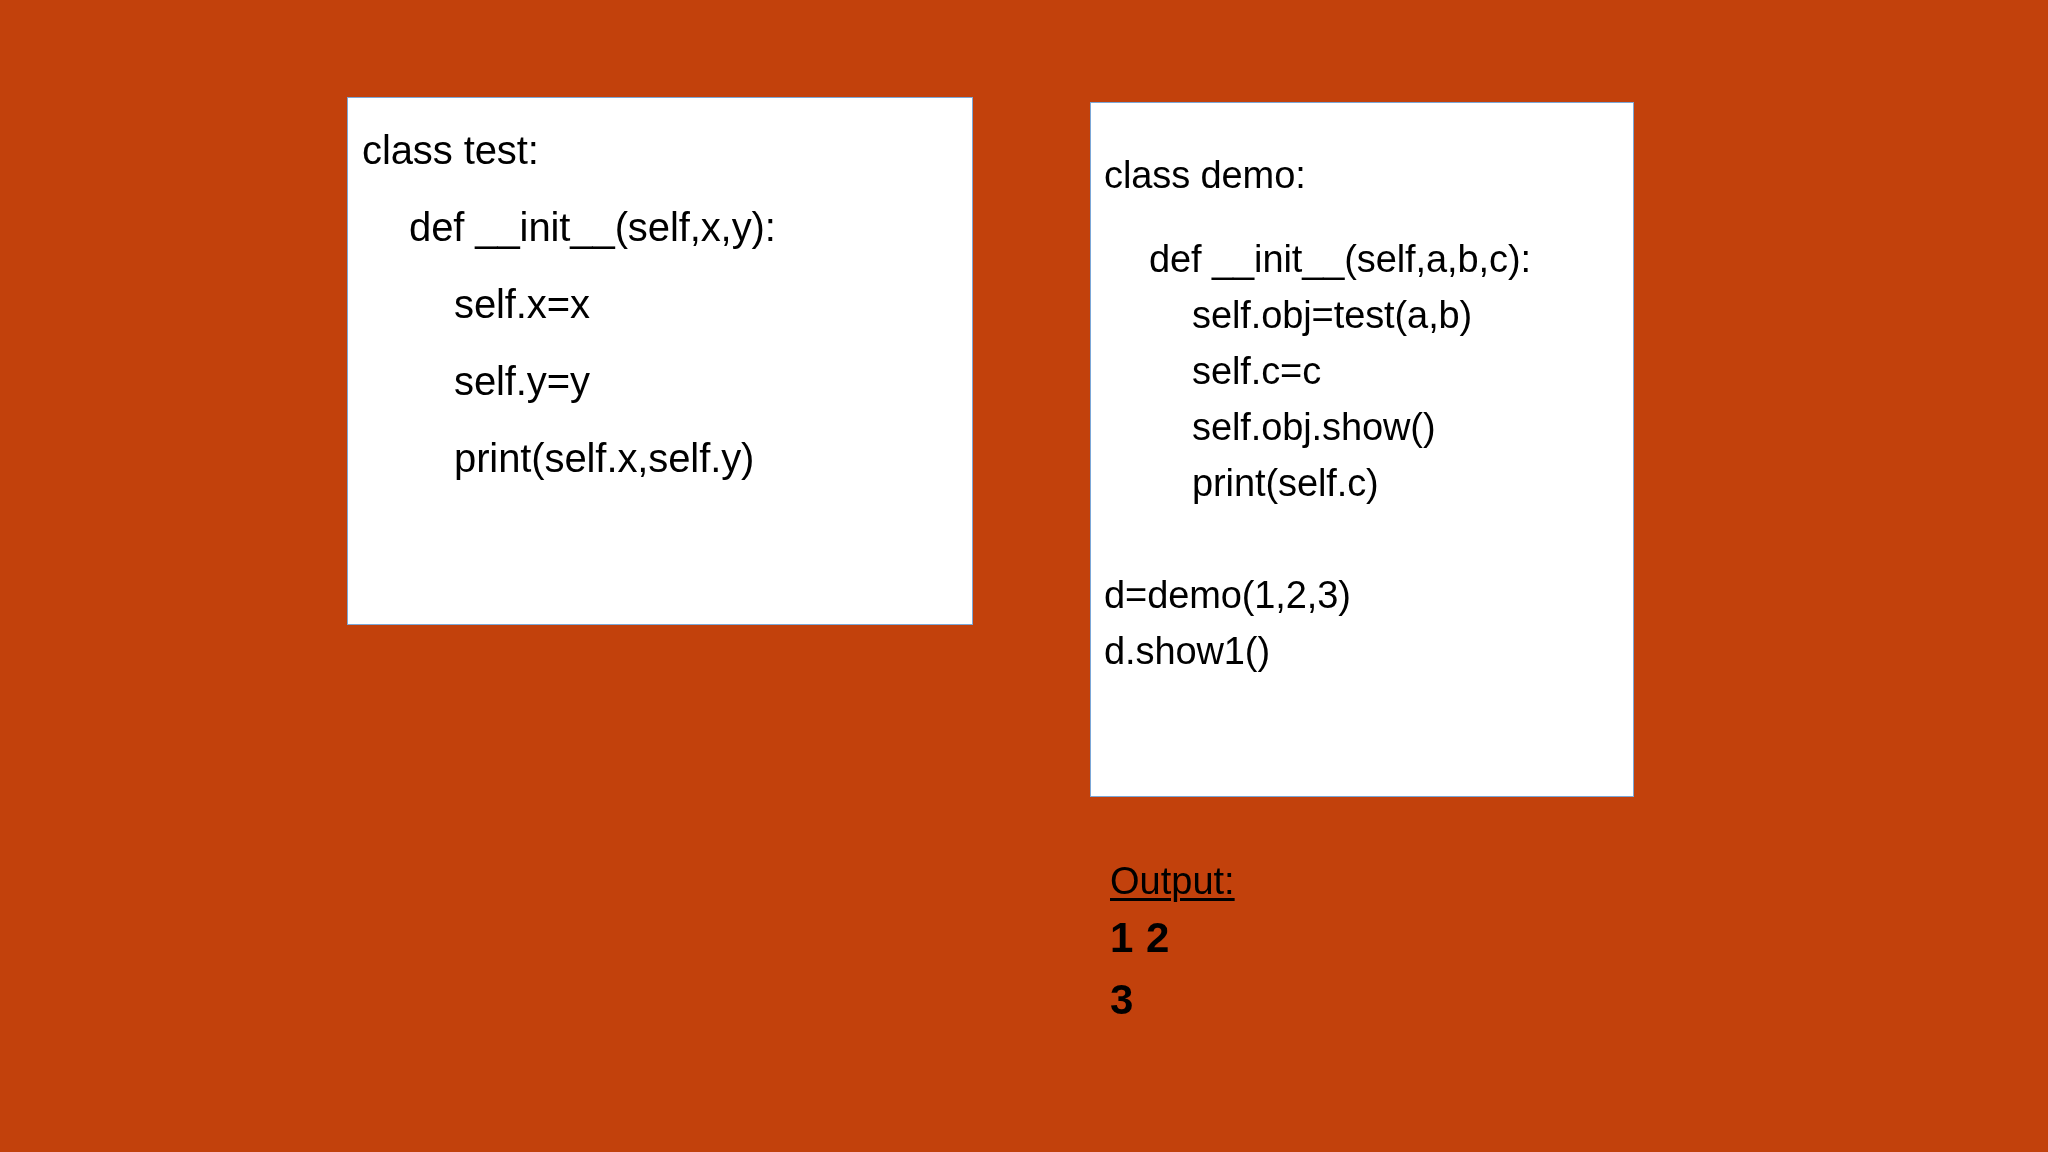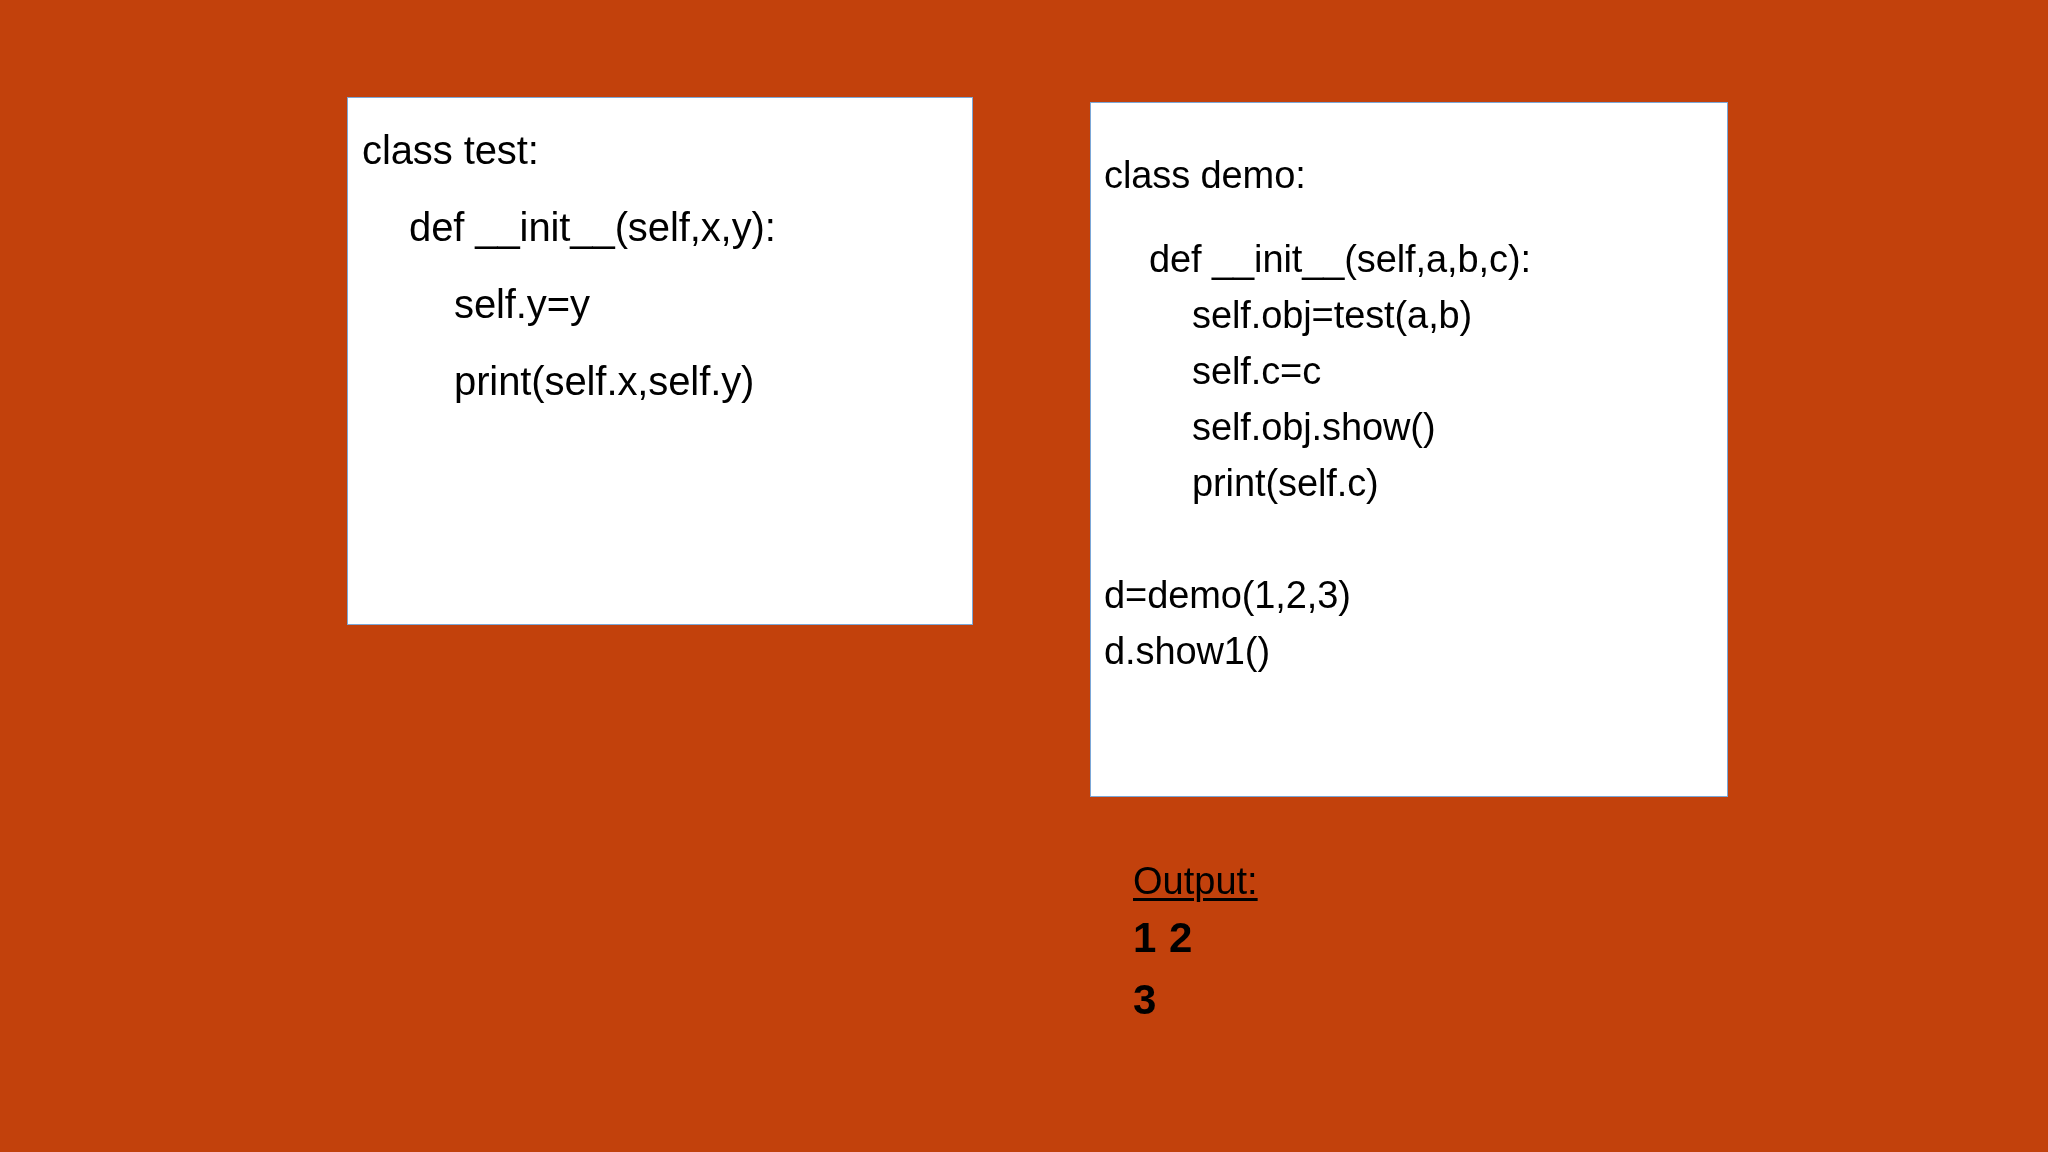--- a/index.html
+++ b/index.html
@@ -34,21 +34,21 @@
   #box-left {
     left: 347px;
     top: 97px;
     width: 626px;
     height: 528px;
   }
 
   #box-right {
     left: 1090px;
     top: 102px;
-    width: 638px;
+    width: 544px;
     height: 695px;
   }
 
   .code-lines {
     position: absolute;
     left: 0;
     top: 0;
     width: 100%;
   }
 
@@ -89,21 +89,21 @@
   #box-right .ind-1 { padding-left: 45px; margin-top: 28px; }
   #box-right .ind-2 { padding-left: 88px; }
 
   .code-line.blank {
     min-height: 1px;
   }
 
   
   #output-block {
     position: absolute;
-    left: 1133px;
+    left: 1110px;
     top: 855px;
     width: 440px;
   }
 
   #output-label {
     font-size: 38px;
     line-height: 52px;
     text-decoration: underline;
     text-underline-offset: 4px;
     text-decoration-thickness: 2.5px;
@@ -123,20 +123,21 @@
 </style>
 </head>
 <body>
 
 <div class="slide">
 
   <div class="code-box" id="box-left">
     <div class="code-lines">
       <div class="code-line ind-0">class test:</div>
       <div class="code-line ind-1">def __init__(self,x,y):</div>
+      <div class="code-line ind-2">self.x=x</div>
       <div class="code-line ind-2">self.y=y</div>
       <div class="code-line ind-2">print(self.x,self.y)</div>
     </div>
   </div>
 
   <div class="code-box" id="box-right">
     <div class="code-lines">
       <div class="code-line ind-0">class demo:</div>
       <div class="code-line ind-1">def __init__(self,a,b,c):</div>
       <div class="code-line ind-2">self.obj=test(a,b)</div>

